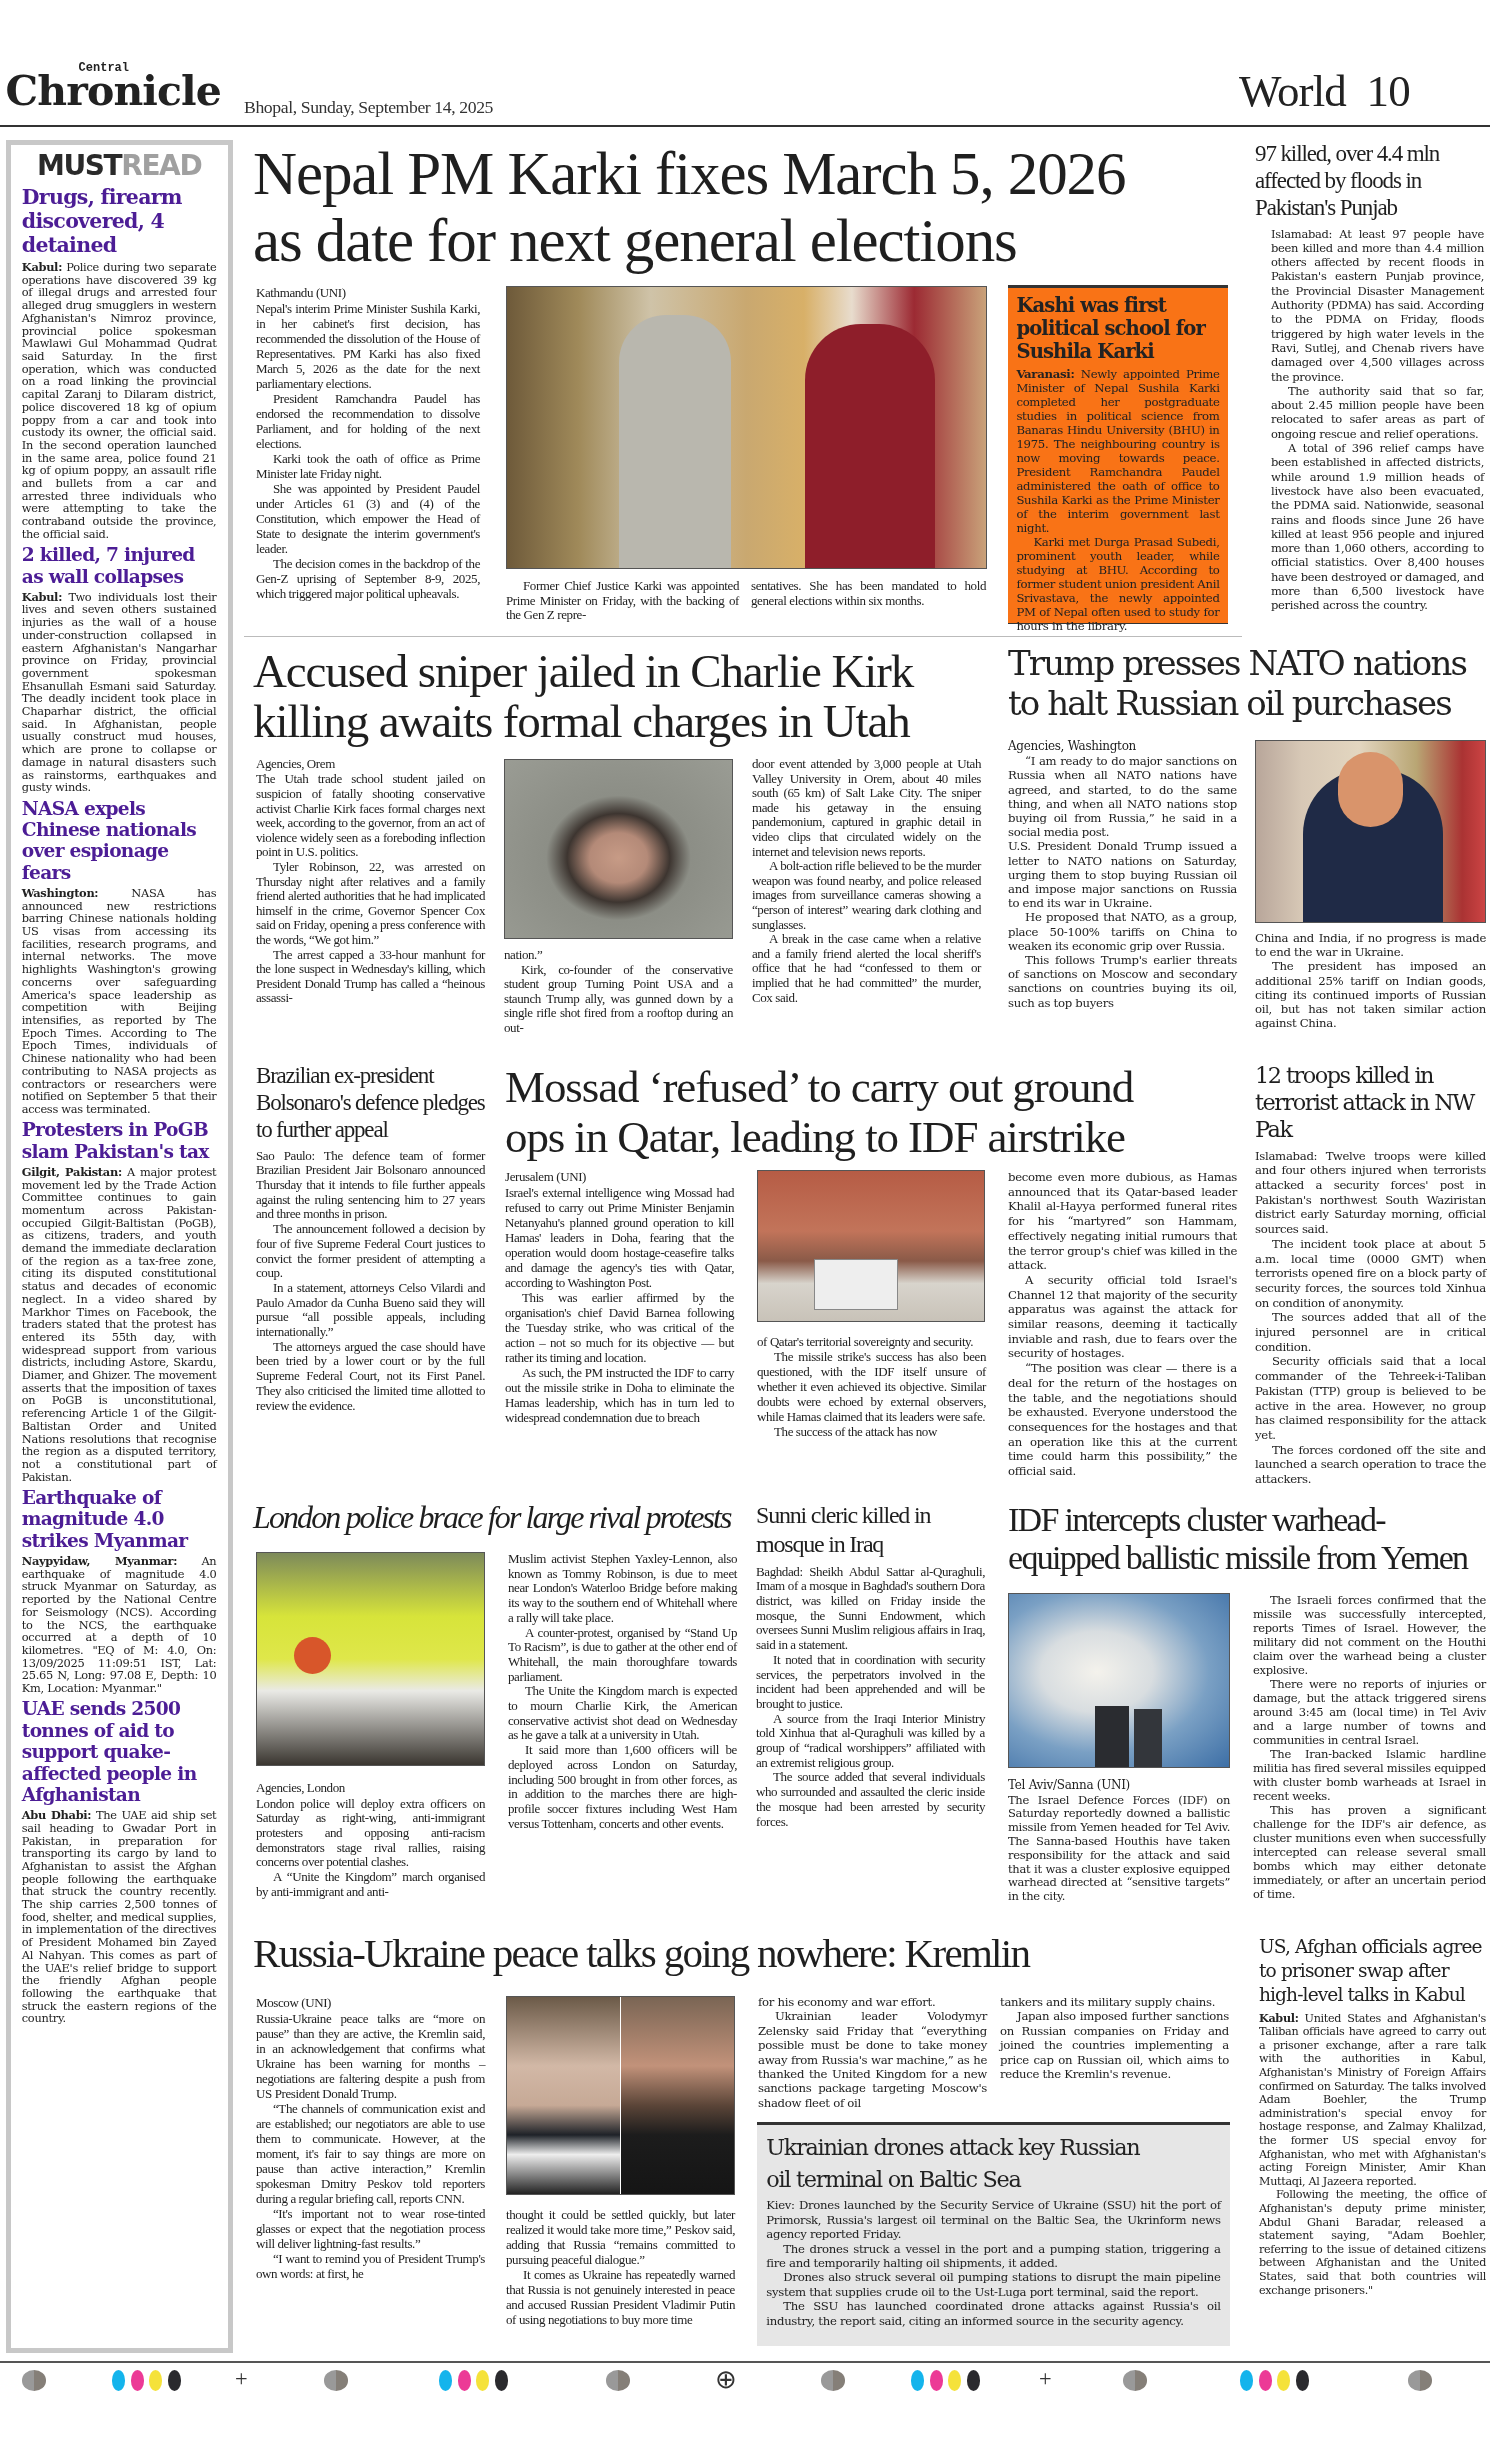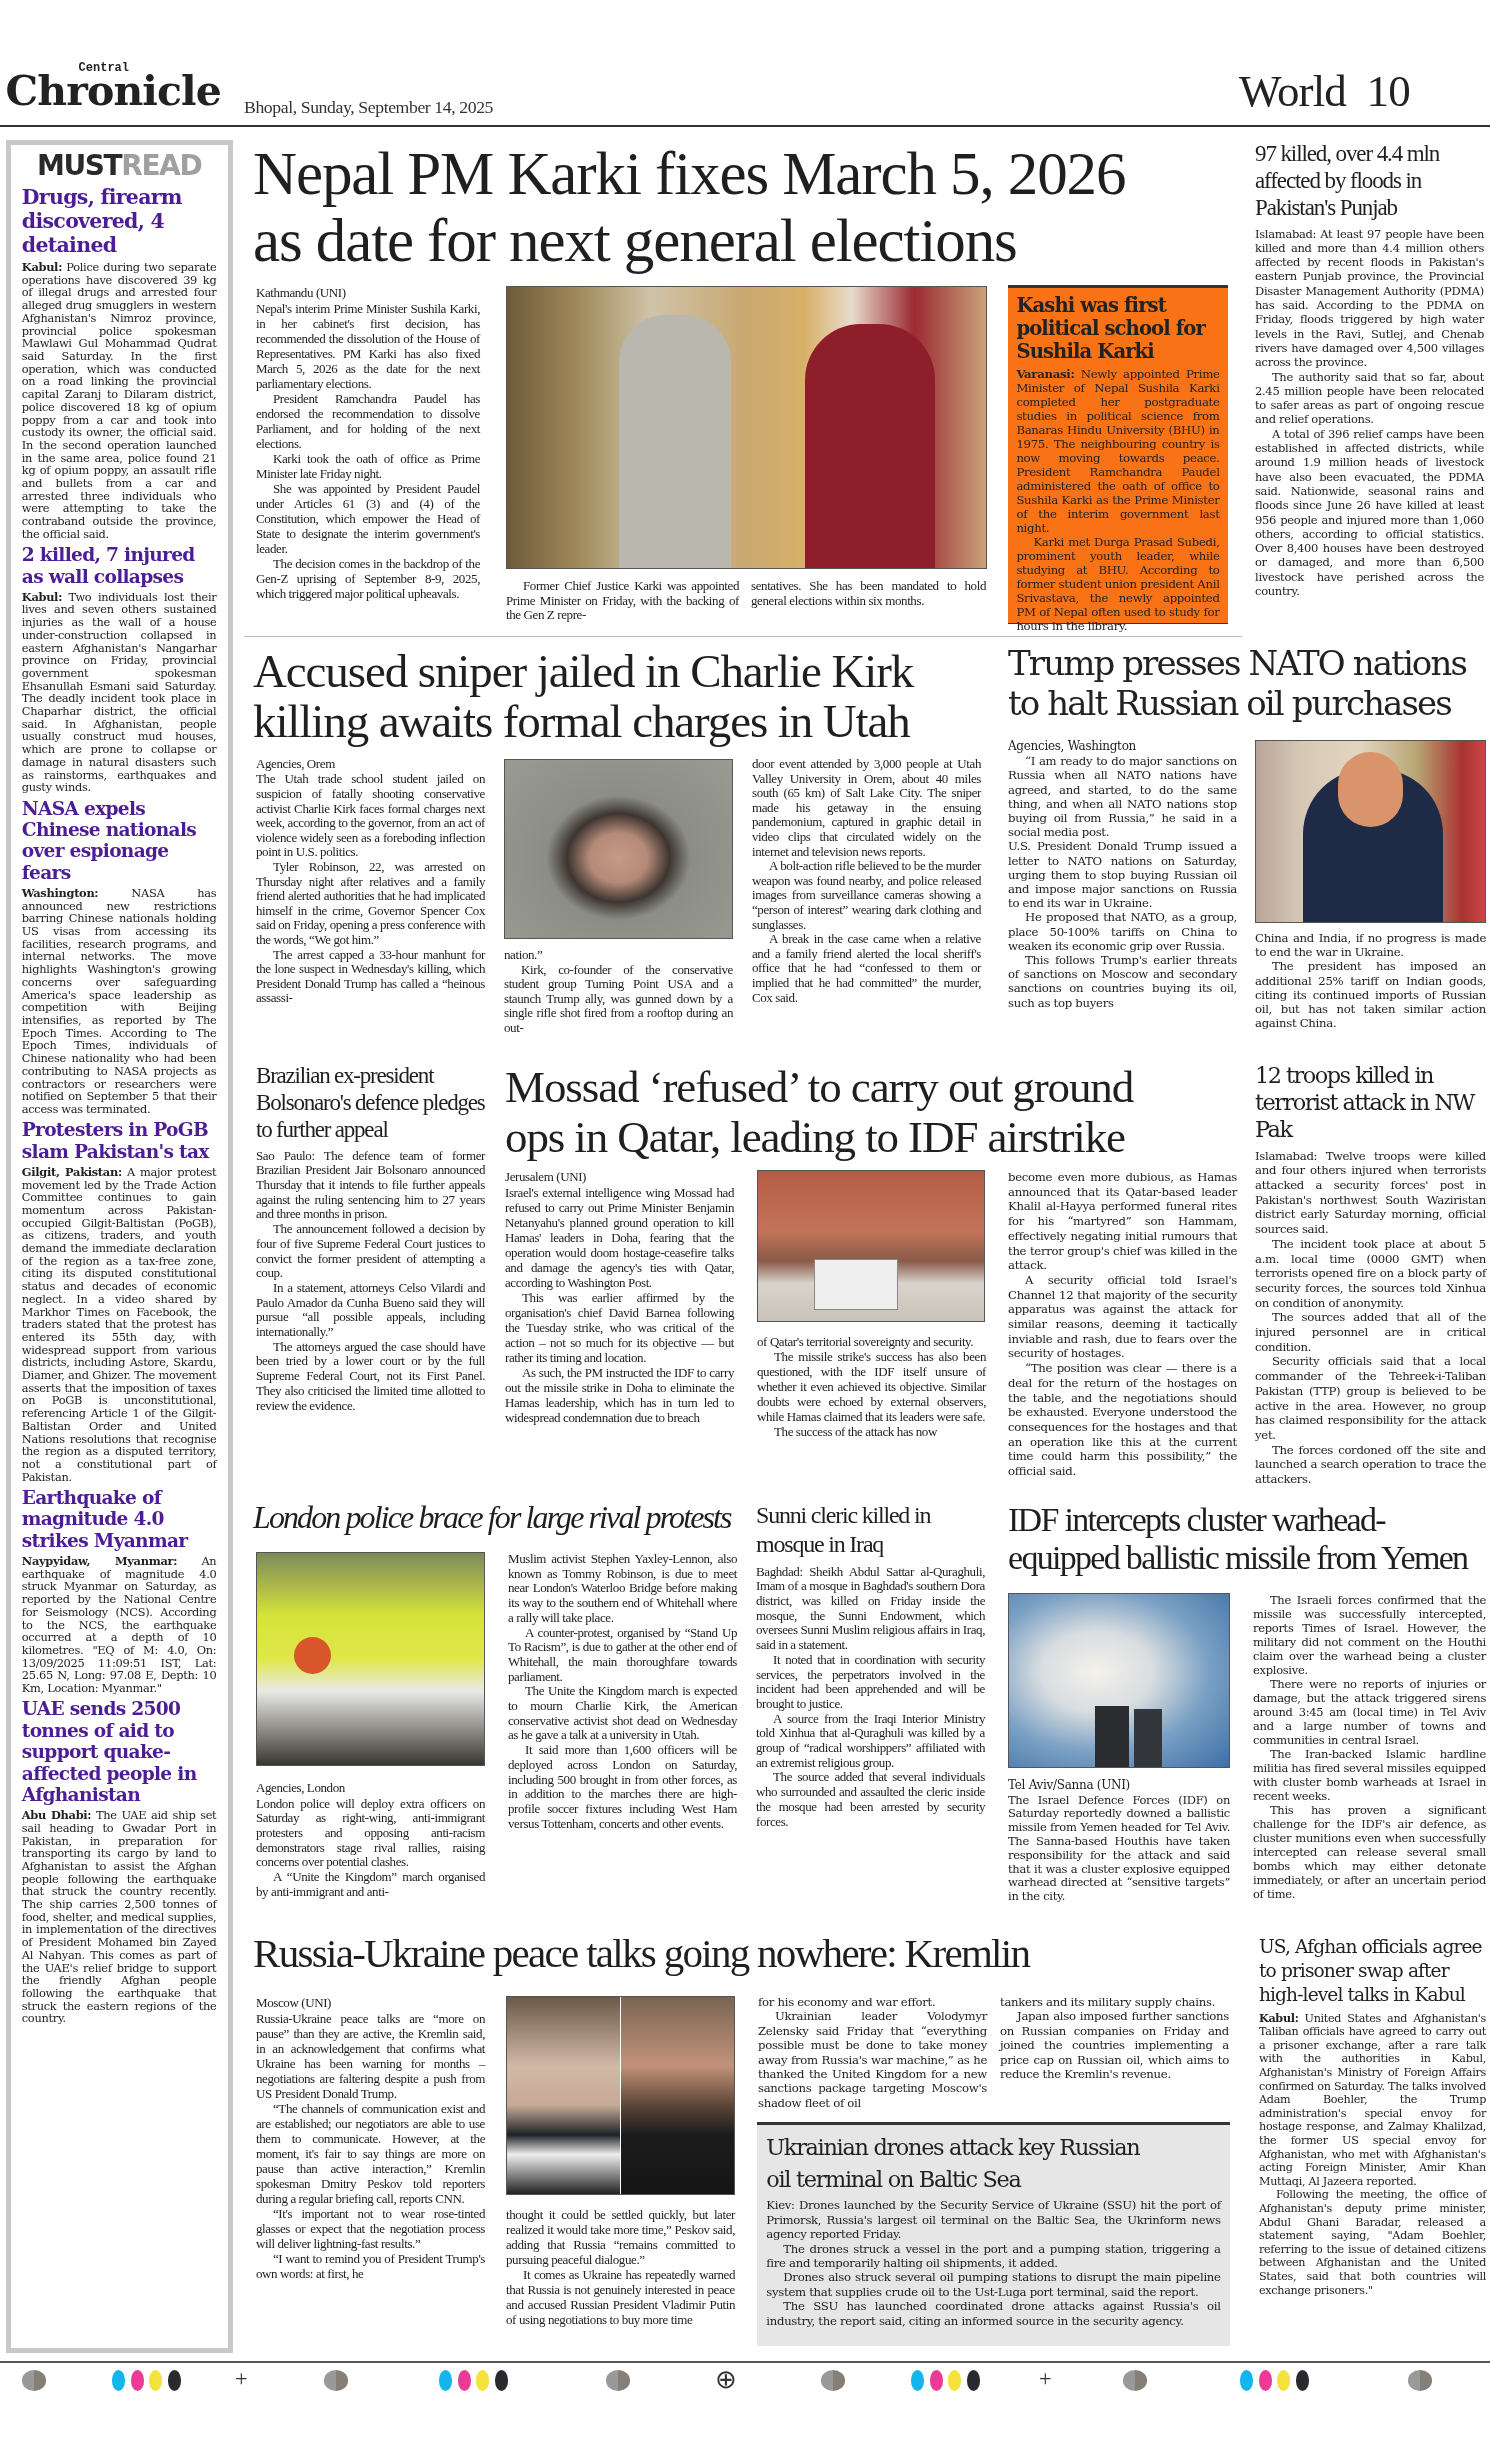--- a/index.html
+++ b/index.html
@@ -97,21 +97,21 @@
 <div class="abs grey-box" style="left:1008px;top:285px;width:220px;height:339px;padding:5.6px 8.4px;">
   <div class="hlb" style="font-size:19.6px;line-height:23px;margin-bottom:4.7px;">Kashi was first political school for Sushila Karki</div>
   <div class="bodyserif" style="text-align:justify;font-size:11.7px;line-height:14px;">
     <p><b>Varanasi:</b> <span>Newly appointed Prime Minister of Nepal Sushila Karki completed her postgraduate studies in political science from Banaras Hindu University (BHU) in 1975. The neighbouring country is now moving towards peace. President Ramchandra Paudel administered the oath of office to Sushila Karki as the Prime Minister of the interim government last night.</span></p>
     <p style="text-indent:17px;">Karki met Durga Prasad Subedi, prominent youth leader, while studying at BHU. According to former student union president Anil Srivastava, the newly appointed PM of Nepal often used to study for hours in the library.</p>
   </div>
 </div>
 
 <div class="abs" style="left:1255px;top:140px;width:229px;">
   <div class="hl cond" style="font-size:23px;line-height:27px;letter-spacing:-1.1px;margin-bottom:5.6px;">97 killed, over 4.4 mln affected by floods in Pakistan's Punjab</div>
-  <div class="bodyserif" style="text-align:justify;font-size:11.5px;line-height:14.3px;">
+  <div class="bodyserif" style="text-align:justify;font-size:11.5px;line-height:14.3px;margin-left:16px;">
     <p><span>Islamabad:</span> <span>At least 97 people have been killed and more than 4.4 million others affected by recent floods in Pakistan's eastern Punjab province, the Provincial Disaster Management Authority (PDMA) has said. According to the PDMA on Friday, floods triggered by high water levels in the Ravi, Sutlej, and Chenab rivers have damaged over 4,500 villages across the province.</span></p>
     <p style="text-indent:17px;">The authority said that so far, about 2.45 million people have been relocated to safer areas as part of ongoing rescue and relief operations.</p>
     <p style="text-indent:17px;">A total of 396 relief camps have been established in affected districts, while around 1.9 million heads of livestock have also been evacuated, the PDMA said. Nationwide, seasonal rains and floods since June 26 have killed at least 956 people and injured more than 1,060 others, according to official statistics. Over 8,400 houses have been destroyed or damaged, and more than 6,500 livestock have perished across the country.</p>
   </div>
 </div>
 
 <div class="abs rule" style="left:244px;top:636px;width:998px;height:0.9px;background:#bbb;"></div>
 
 <div class="abs hl cond" style="left:253px;top:646px;width:726px;font-size:47px;line-height:50px;">
   <div>Accused sniper jailed in Charlie Kirk</div>

